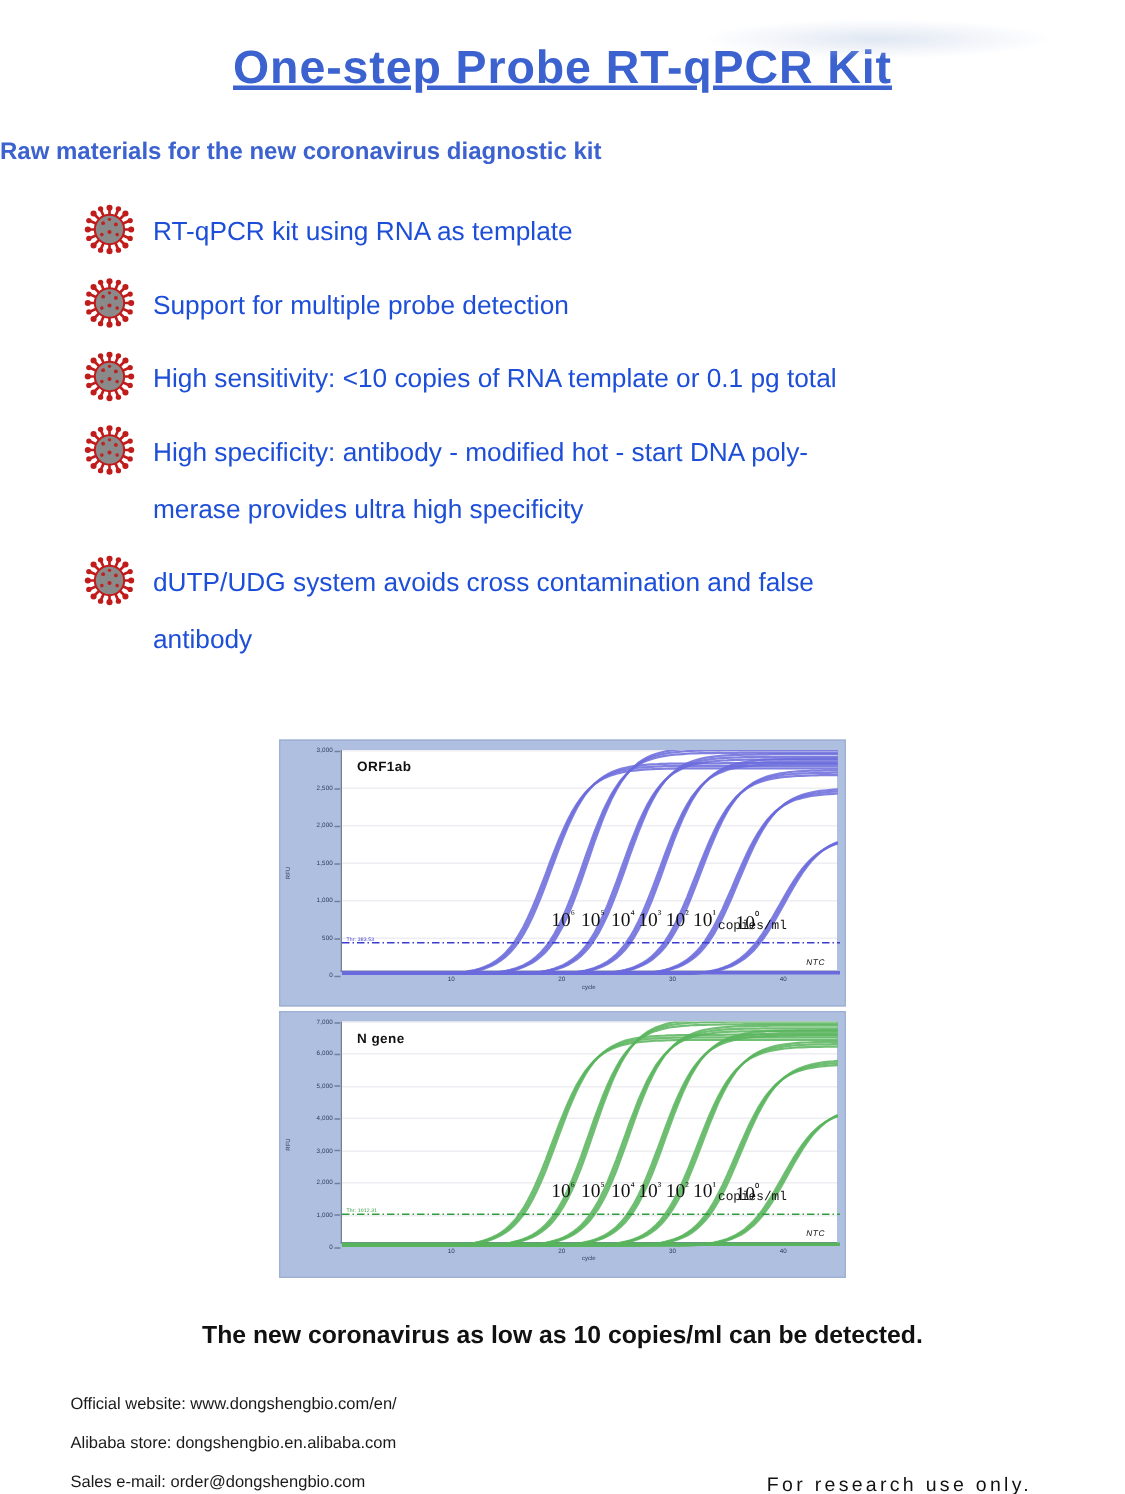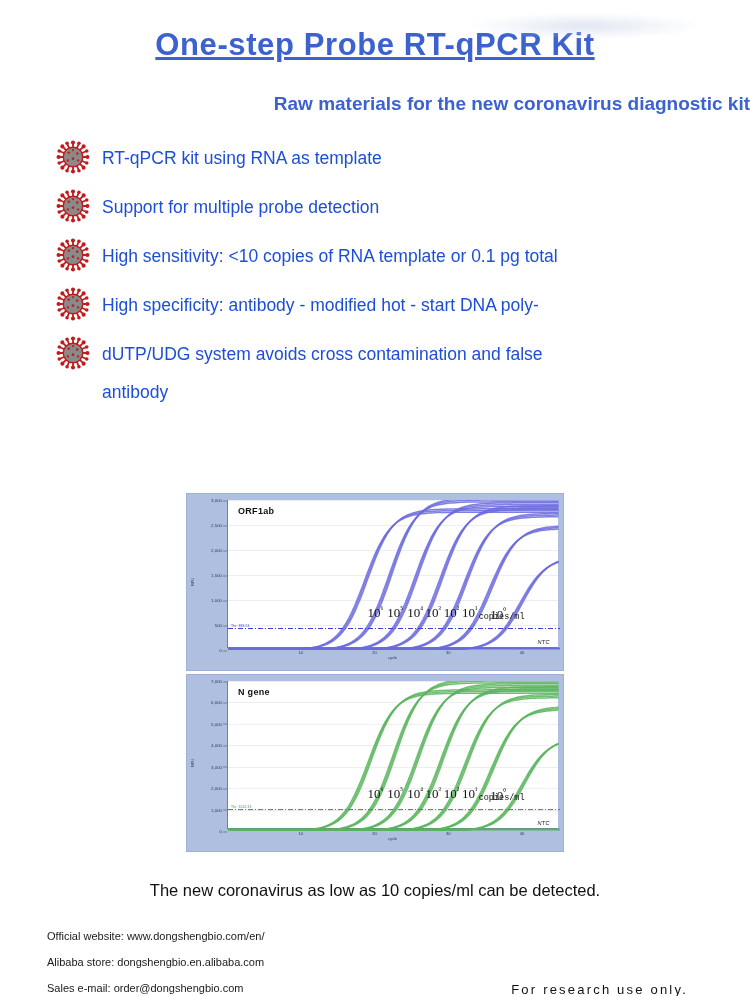--- a/index.html
+++ b/index.html
@@ -20,22 +20,22 @@
 
   .title {
     text-align:center;
     font-size:31px; font-weight:bold;
     color:#3b62cf;
     letter-spacing:0.6px;
     margin-top:27px;
     text-decoration:underline;
   }
   .subtitle {
-    text-align:right;
-    font-size:19px; font-weight:bold;
+    text-align:left;
+    font-size:16px; font-weight:bold;
     color:#3b62cf;
     margin-top:30px;
   }
 
   .bullets { margin-top:24px; padding-left:56px; padding-right:40px; }
   .bullet { display:flex; align-items:flex-start; margin-bottom:11px; }
   .virus { flex:0 0 34px; width:34px; height:34px; margin-right:12px; margin-top:1px; position:relative; }
   .virus svg { display:block; }
   .btext { font-size:17.5px; color:#1d4ed8; line-height:38px; font-weight:500; }
   .btext .l2 { display:block; }
@@ -86,21 +86,21 @@
     position:absolute; font-size:8.5px; color:#111;
     font-family:Liberation Mono, monospace;
   }
   .ntc {
     position:absolute; font-size:5.5px; color:#111; font-style:italic; letter-spacing:.4px;
   }
   .thr-label { position:absolute; font-size:3.4px; letter-spacing:.1px; }
 
   .footline {
     position:absolute; left:0; right:0; top:854px;
-    text-align:center; font-size:16.5px; font-weight:normal; color:#111;
+    text-align:center; font-size:16.5px; font-weight:bold; color:#111;
   }
   .contact { position:absolute; left:47px; top:903px; }
   .contact div { font-size:11px; color:#1a1a1a; margin-bottom:14px; }
   .research {
     position:absolute; right:62px; top:955px;
     font-size:13px; color:#111; letter-spacing:2.2px;
   }
 </style>
 </head>
 <body>
@@ -328,20 +328,21 @@
               <circle cx="25" cy="16" r="1.5"></circle>
             <circle cx="20" cy="22" r="1.6"></circle>
               <circle cx="14" cy="24" r="1.4"></circle>
             <circle cx="26" cy="24" r="1.4"></circle>
               <circle cx="20" cy="12" r="1.3"></circle>
           </g>
         </svg>
       </span>
       <span class="btext">
         <span>High specificity: antibody - modified hot - start DNA poly-</span>
+        <span class="l2">merase provides ultra high specificity</span>
       </span>
     </div>
 
     <div class="bullet">
       <span class="virus">
         <svg viewBox="0 0 40 40" width="34" height="34">
           <g stroke="#c01c1c" stroke-width="2.1" stroke-linecap="round">
             <line x1="20" y1="20" x2="20" y2="3"></line>
               <line x1="20" y1="20" x2="32" y2="8"></line>
             <line x1="20" y1="20" x2="37" y2="20"></line>

